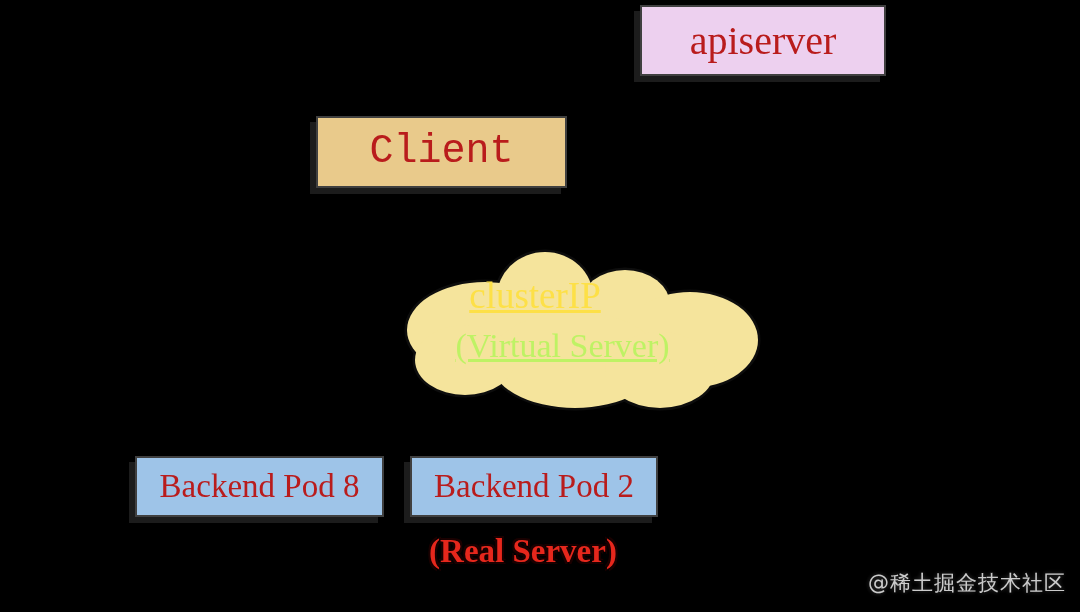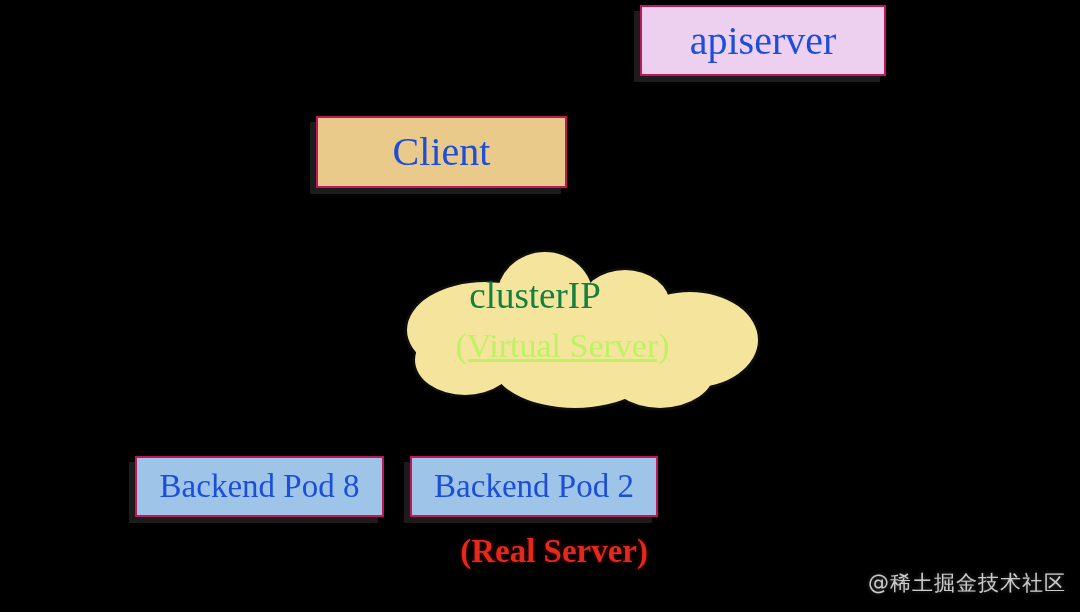--- a/index.html
+++ b/index.html
@@ -11,44 +11,45 @@
   }
   #canvas {
     position: absolute; inset: 0;
     width: 1080px; height: 612px;
   }
   .node-box {
     position: absolute;
     display: flex;
     align-items: center;
     justify-content: center;
-    border: 2px solid #be185d;
+    border: 2px solid #404040;
     box-shadow: -6px 6px 0 rgba(70,70,70,0.40);
     box-sizing: border-box;
-    color: #1d4ed8;
+    color: #b91c1c;
   }
   .node-label { line-height: 1; }
   .box-apiserver  { left: 640px; top: 5px;   width: 246px; height: 71px; font-size: 40px; }
   .box-client     { left: 316px; top: 116px; width: 251px; height: 72px; font-size: 40px; }
   .box-kube-proxy { left: 622px; top: 120px; width: 279px; height: 74px; font-size: 40px; }
   .box-pod1       { left: 135px; top: 456px; width: 249px; height: 61px; font-size: 33px; }
   .box-pod2       { left: 410px; top: 456px; width: 248px; height: 61px; font-size: 33px; }
   .box-pod3       { left: 682px; top: 456px; width: 253px; height: 61px; font-size: 33px; }
   .cloud-wrap {
     position: absolute;
     left: 390px; top: 245px;
     width: 380px; height: 175px;
   }
   .cloud-wrap svg { position: absolute; left: 0; top: 0; }
   .cloud-title {
     position: absolute;
     left: 0; top: 32px; width: 290px;
     text-align: center;
     font-size: 37px; line-height: 1;
-    color: #15803d;
+    color: #fde047;
+    text-decoration: underline;
   }
   .cloud-subtitle {
     position: absolute;
     left: 0; top: 84px; width: 345px;
     text-align: center;
     font-size: 34px; line-height: 1;
   }
   .real-server-note {
     position: absolute;
     left: 398px; top: 533px; width: 250px;
@@ -70,21 +71,21 @@
 </style>
 </head>
 <body>
 
 <div id="canvas" style="background-color: rgb(0, 0, 0);">
 
   <div class="node-box box-apiserver" style="background-color: rgb(237, 208, 239);">
     <span class="node-label">apiserver</span>
   </div>
 
-  <div class="node-box box-client" style="background-color: rgb(233, 202, 139);">
+  <div class="node-box box-client" style="background-color: rgb(233, 202, 139); font-family: Liberation Mono, monospace;">
     <span class="node-label">Client</span>
   </div>
 
 
   <div class="cloud-wrap">
     <svg width="380" height="175" viewBox="0 0 380 175" aria-hidden="true">
       <g stroke-width="5" fill="#f5e49c" stroke="#0d0d0d">
         <ellipse cx="155" cy="52" rx="48" ry="45"></ellipse>
         <ellipse cx="95" cy="85" rx="78" ry="48"></ellipse>
         <ellipse cx="235" cy="60" rx="45" ry="35"></ellipse>
@@ -107,16 +108,16 @@
     <div class="cloud-subtitle" style="color: #bef264; text-decoration: underline;">(Virtual Server)</div>
   </div>
 
   <div class="node-box box-pod1" style="background-color: rgb(158, 196, 232);">
     <span class="node-label">Backend Pod 8</span>
   </div>
   <div class="node-box box-pod2" style="background-color: rgb(158, 196, 232);">
     <span class="node-label">Backend Pod 2</span>
   </div>
 
-  <div class="real-server-note" style="color: rgb(230, 39, 28); text-align: right;">(Real Server)</div>
+  <div class="real-server-note" style="color: rgb(230, 39, 28);">(Real Server)</div>
 
   <div class="watermark" style="color: rgb(232, 232, 232); text-align: right;">@稀土掘金技术社区</div>
 </div>
 
 </body></html>

